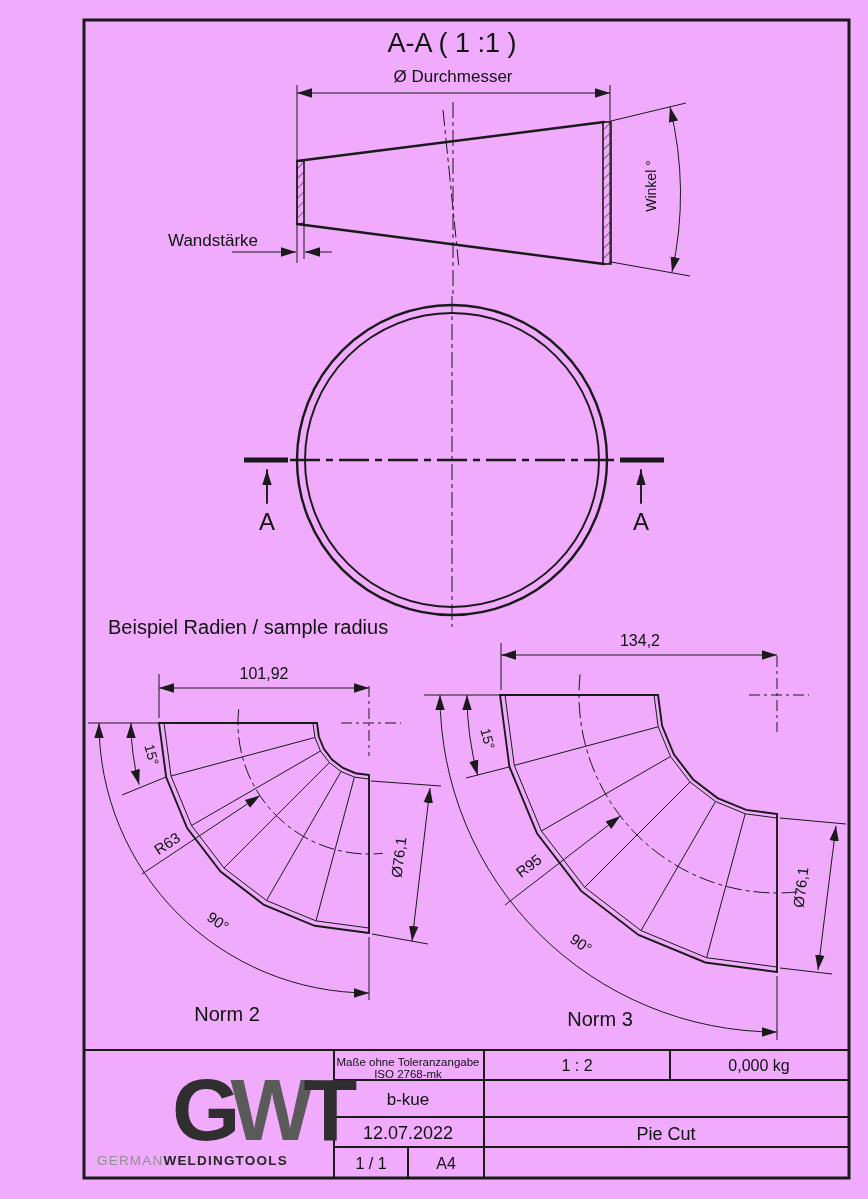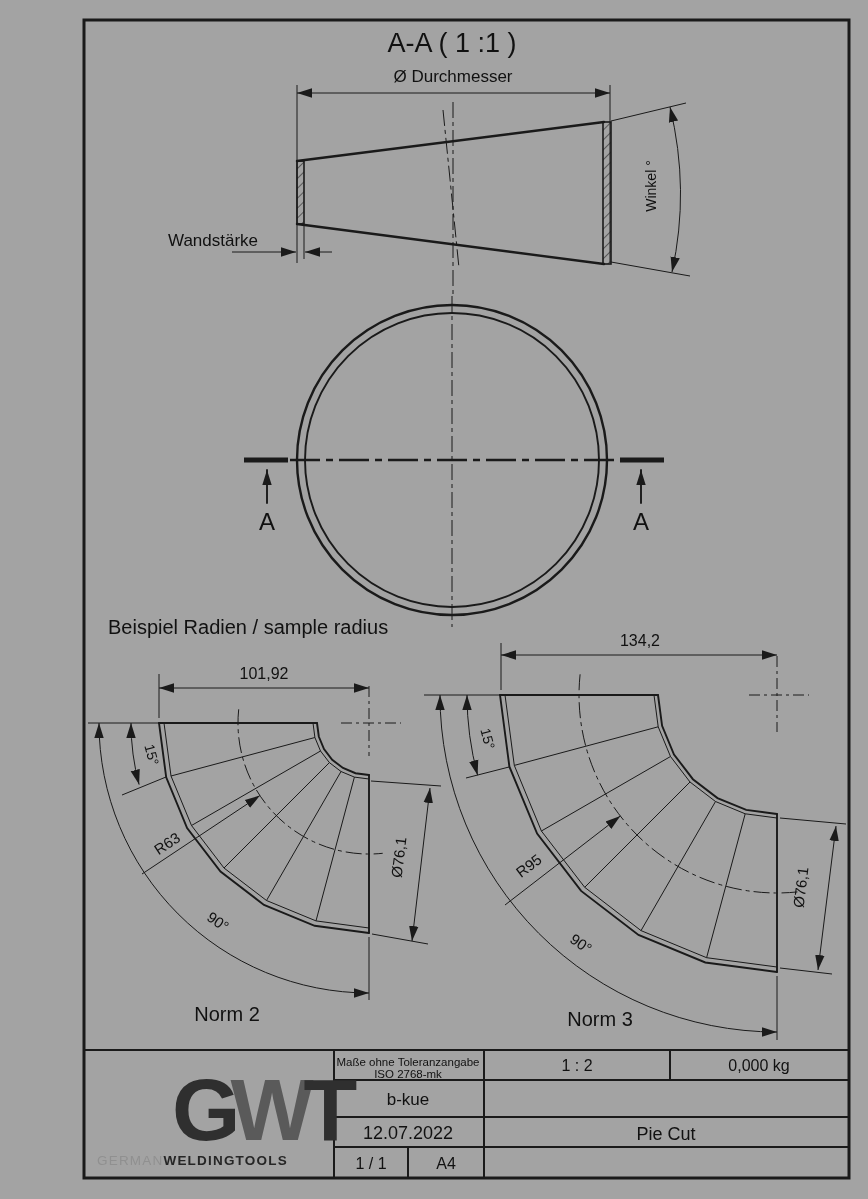--- a/index.html
+++ b/index.html
@@ -1,16 +1,16 @@
 <!DOCTYPE html>
 <html><head>
 <meta charset="utf-8">
 <style>
   html,body{margin:0;padding:0;background:#ffffff;}
-  .page{position:relative;width:868px;height:1199px;background:#a3a3a3;overflow:hidden;
+  .page{position:relative;width:868px;height:1199px;background:#f0abfc;overflow:hidden;
         font-family:"Liberation Sans",sans-serif;}
   svg{position:absolute;left:0;top:0;}
   svg text{fill:#111;font-family:"Liberation Sans",sans-serif;}
   .thick{stroke:#1a1a1a;stroke-width:2.4;fill:none;stroke-linecap:round;}
   .med{stroke:#1a1a1a;stroke-width:1.9;fill:none;stroke-linecap:round;}
   .thin{stroke:#1a1a1a;stroke-width:1;fill:none;}
   .cl{stroke:#1a1a1a;stroke-width:1;fill:none;stroke-dasharray:16 4 4 4;}
   .clshort{stroke:#1a1a1a;stroke-width:1;fill:none;stroke-dasharray:11 4 3 4;}
   .cutline{stroke:#1a1a1a;stroke-width:2.6;fill:none;stroke-dasharray:30 6 7 6;}
   .bar{stroke:#1a1a1a;stroke-width:5;fill:none;}

